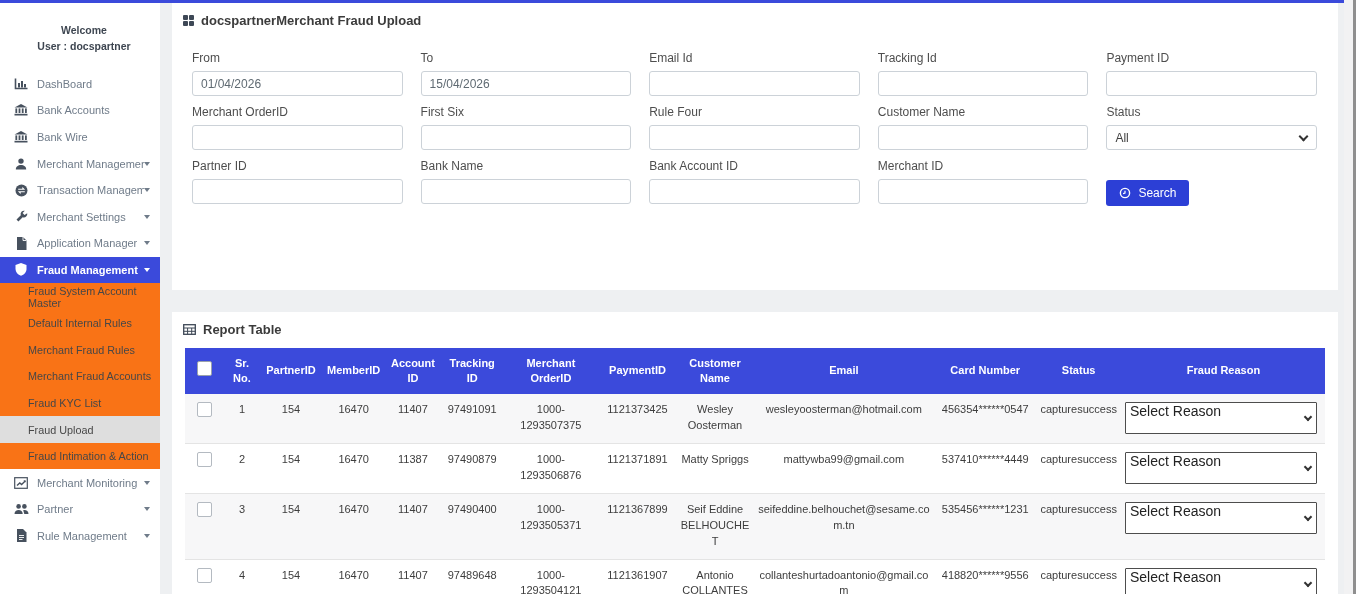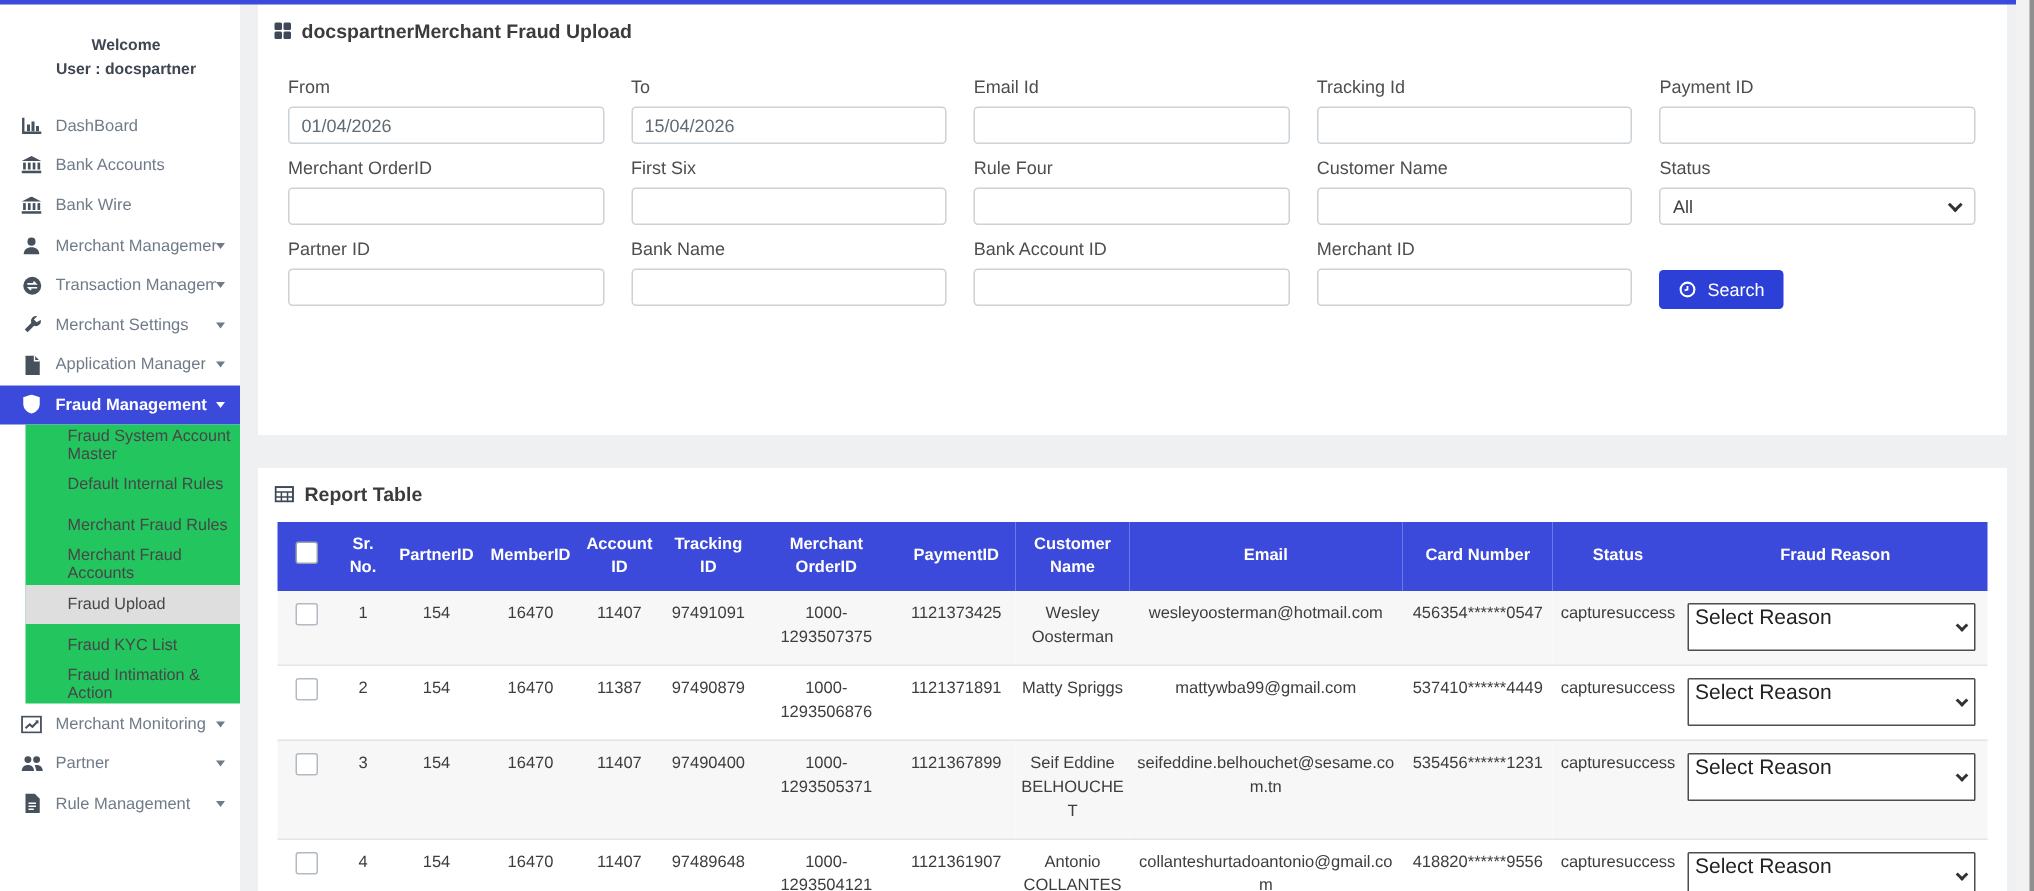--- a/index.html
+++ b/index.html
@@ -16,21 +16,21 @@
   .scrollbar { position:absolute; right:0; top:0; width:12px; height:594px; background:#f2f2f3; border-right:3px solid #8f8f8f; z-index:30; }
   
   .sidebar { position:absolute; left:0; top:3px; bottom:0; width:160px; background:#ffffff; z-index:10; overflow:hidden; }
   .welcome { padding:19px 6px 16px 14px; text-align:center; font-size:10.5px; font-weight:bold; color:#3e4651; line-height:1.55; }
   .nav-item { display:flex; align-items:center; height:26.6px; padding:0 10px 0 13px; font-size:11px; color:#6f7b89; cursor:pointer; }
   .nav-icon { width:16px; margin-right:8px; display:flex; justify-content:center; align-items:center; flex:none; }
   .nav-label { white-space:nowrap; overflow:hidden; }
   .caret { margin-left:auto; width:0; height:0; border-left:3.5px solid transparent; border-right:3.5px solid transparent; border-top:4px solid #6f7b89; flex:none; }
   .nav-item.active { background:#3b4adb; color:#ffffff; font-weight:bold; }
   .nav-item.active .caret { border-top-color:#ffffff; }
-  .submenu { background:#22c55e;margin-left:17px; }
+  .submenu { background:#f97316; }
   .submenu-item { display:flex; align-items:center; height:26.6px; padding-left:28px; font-size:10.8px; color:#474747; cursor:pointer; }
   .submenu-item.selected { background:#dedede; }
   
   .main { position:absolute; left:172px; right:18px; top:3px; bottom:0; }
   .card { position:absolute; left:0; right:0; background:#ffffff; }
   .card-filters { top:0; height:287px; }
   .card-report { top:309px; bottom:0; }
   .card-title { display:flex; align-items:center; gap:7px; padding:10px 0 0 11px; font-size:13px; font-weight:bold; color:#3b3b3b; }
   
   .grid-icon { display:grid; grid-template-columns:1fr 1fr; grid-template-rows:1fr 1fr; gap:1.5px; width:11px; height:11px; }
@@ -175,25 +175,25 @@
       </div>
     <div class="submenu-item">
         <span>Default Internal Rules</span>
       </div>
     <div class="submenu-item">
         <span>Merchant Fraud Rules</span>
       </div>
     <div class="submenu-item">
         <span>Merchant Fraud Accounts</span>
       </div>
+    <div class="submenu-item">
+        <span>Fraud KYC List</span>
+      </div>
     <div class="submenu-item selected">
         <span>Fraud Upload</span>
-      </div>
-    <div class="submenu-item">
-        <span>Fraud KYC List</span>
       </div>
     <div class="submenu-item">
         <span>Fraud Intimation &amp; Action</span>
       </div>
   </div>
 
   <div class="nav-item">
     <span class="nav-icon">
       <svg width="14" height="12" viewBox="0 0 14 12">
           <rect x="0.7" y="0.7" width="12.6" height="10.6" fill="none" stroke="#47515e" stroke-width="1.2"></rect>

